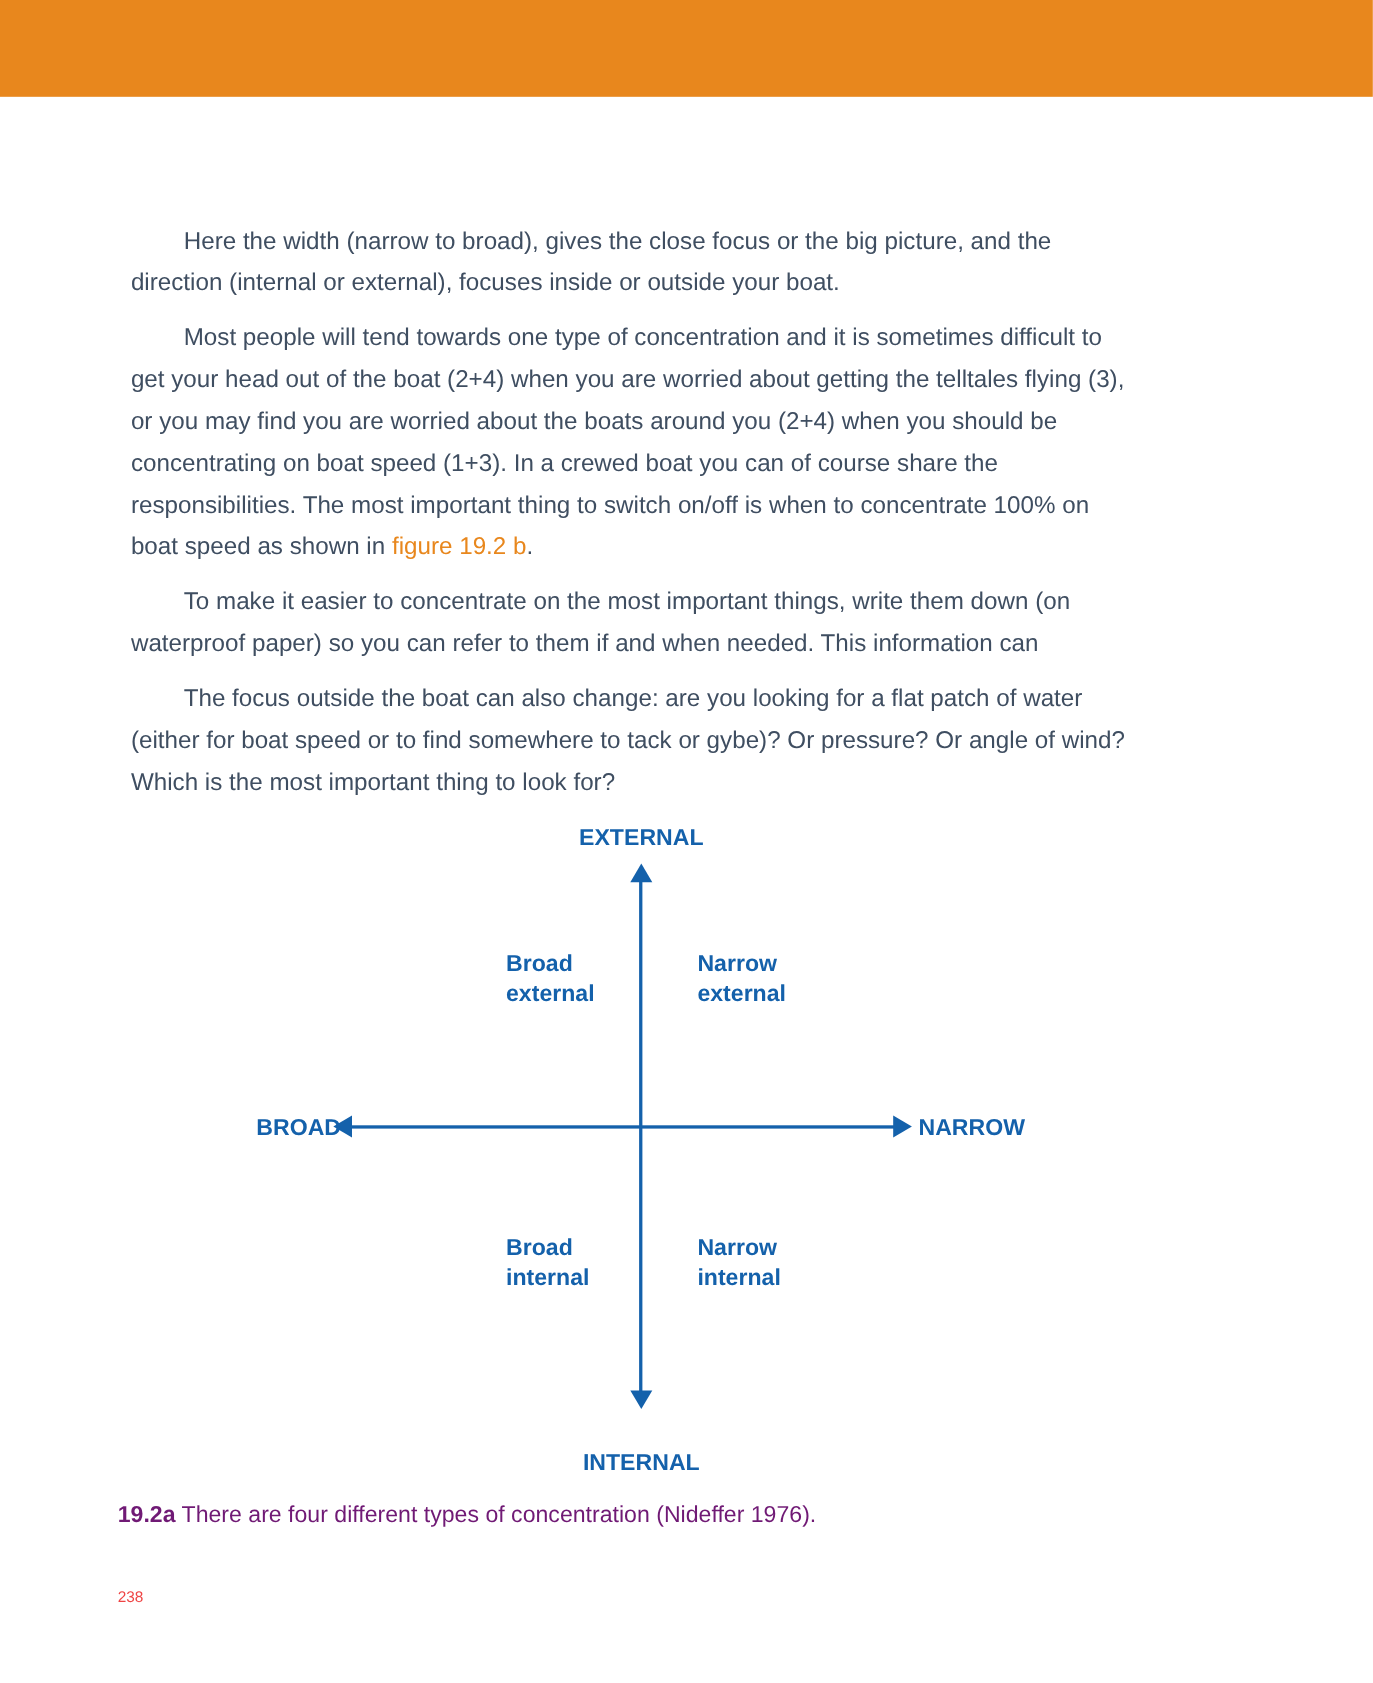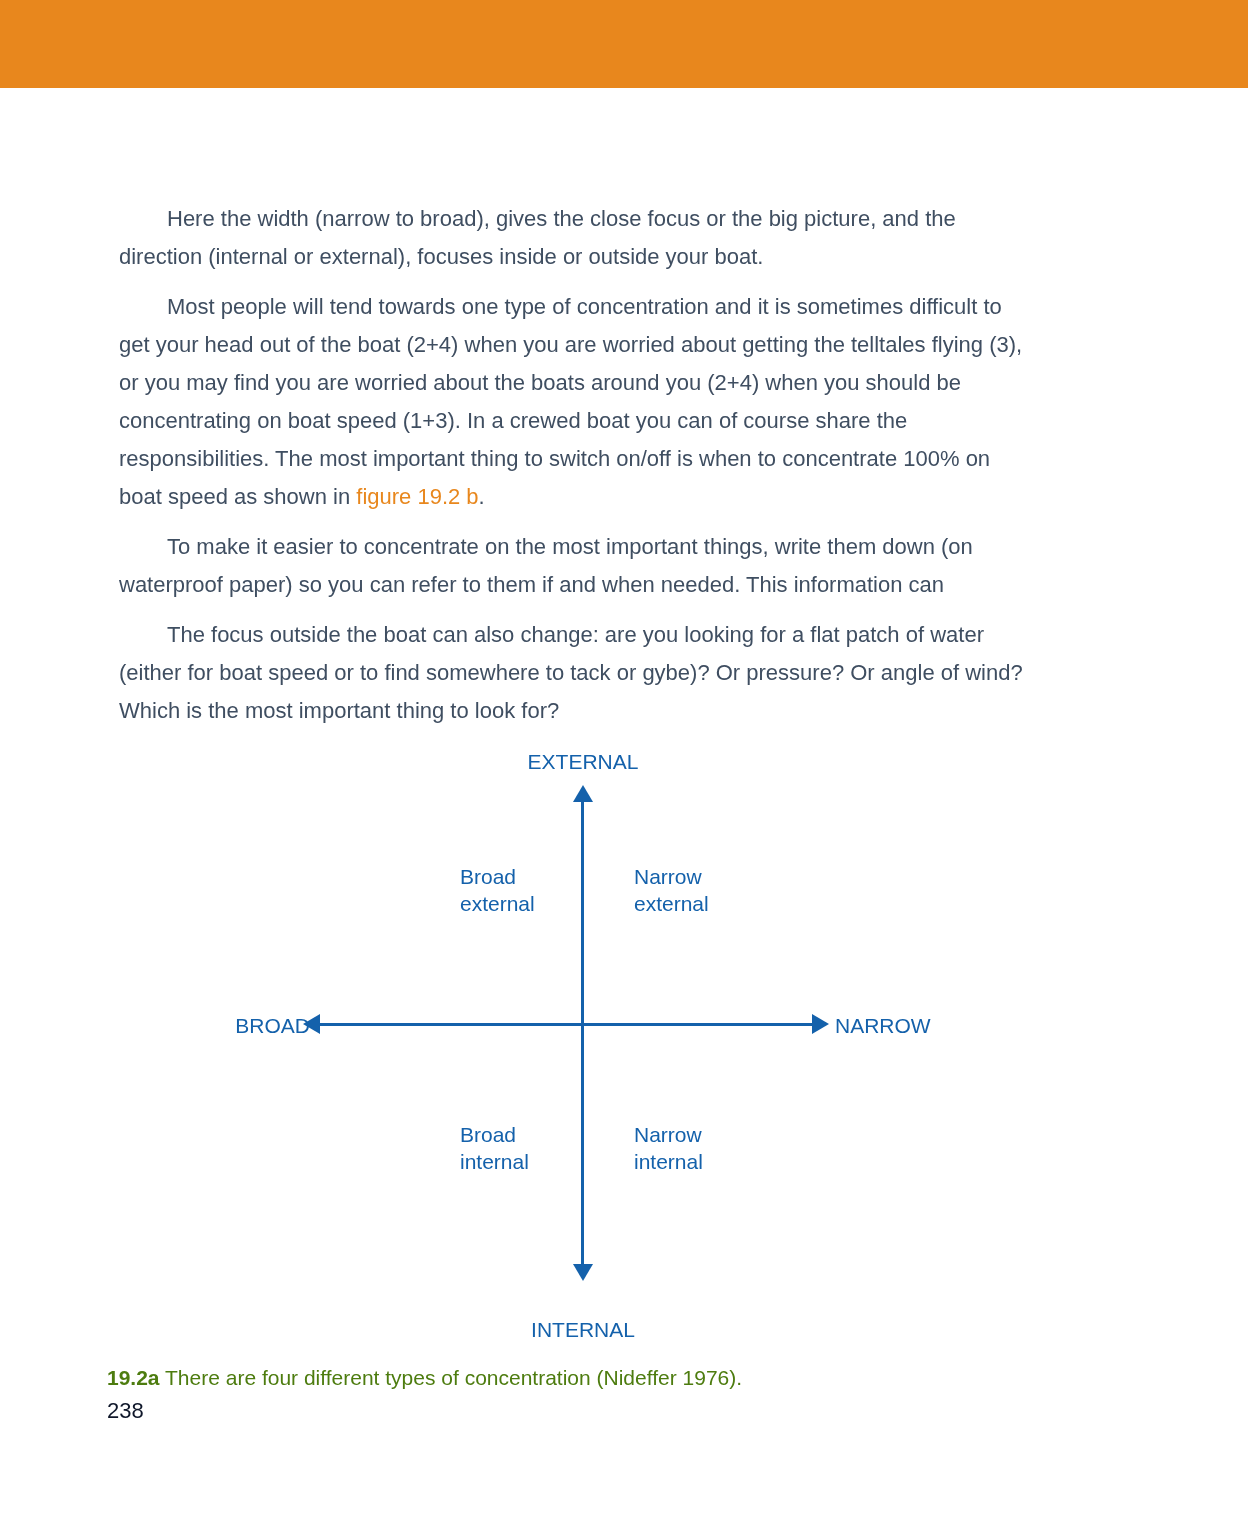--- a/index.html
+++ b/index.html
@@ -38,20 +38,21 @@
     color: #E8871D;
     text-decoration: none;
     cursor: pointer;
   }
   
   .diagram {
     position: relative;
     margin-top: 18px;
     height: 596px;
     color: #1461AB;
+    font-weight: bold;
   }
   .axis-label {
     position: absolute;
     font-size: 21px;
     line-height: 24px;
     color: #1461AB;
   }
   .axis-label.center {
     left: 476px;
     transform: translateX(-50%);
@@ -125,28 +126,29 @@
   }
   .lbl-narrow {
     left: 728px;
     top: 266px;
   }
   
   .caption {
     margin-top: 20px;
     font-size: 21px;
     line-height: 28px;
-    color: #4d7c0f;
+    color: #701a75;
   }
   .caption .num {
     font-weight: bold;
   }
   .page-number {
-    font-size: 22px;
-    color: #0f172a;
+    margin-top: 40px;
+    font-size: 14px;
+    color: #ef4444;
   }
 </style>
 </head>
 <body>
 
 <div class="header-band"></div>
 
 <div class="content">
 
   <p>Here the width (narrow to broad), gives the close focus or the big picture, and the direction (internal or external), focuses inside or outside your boat.</p>

